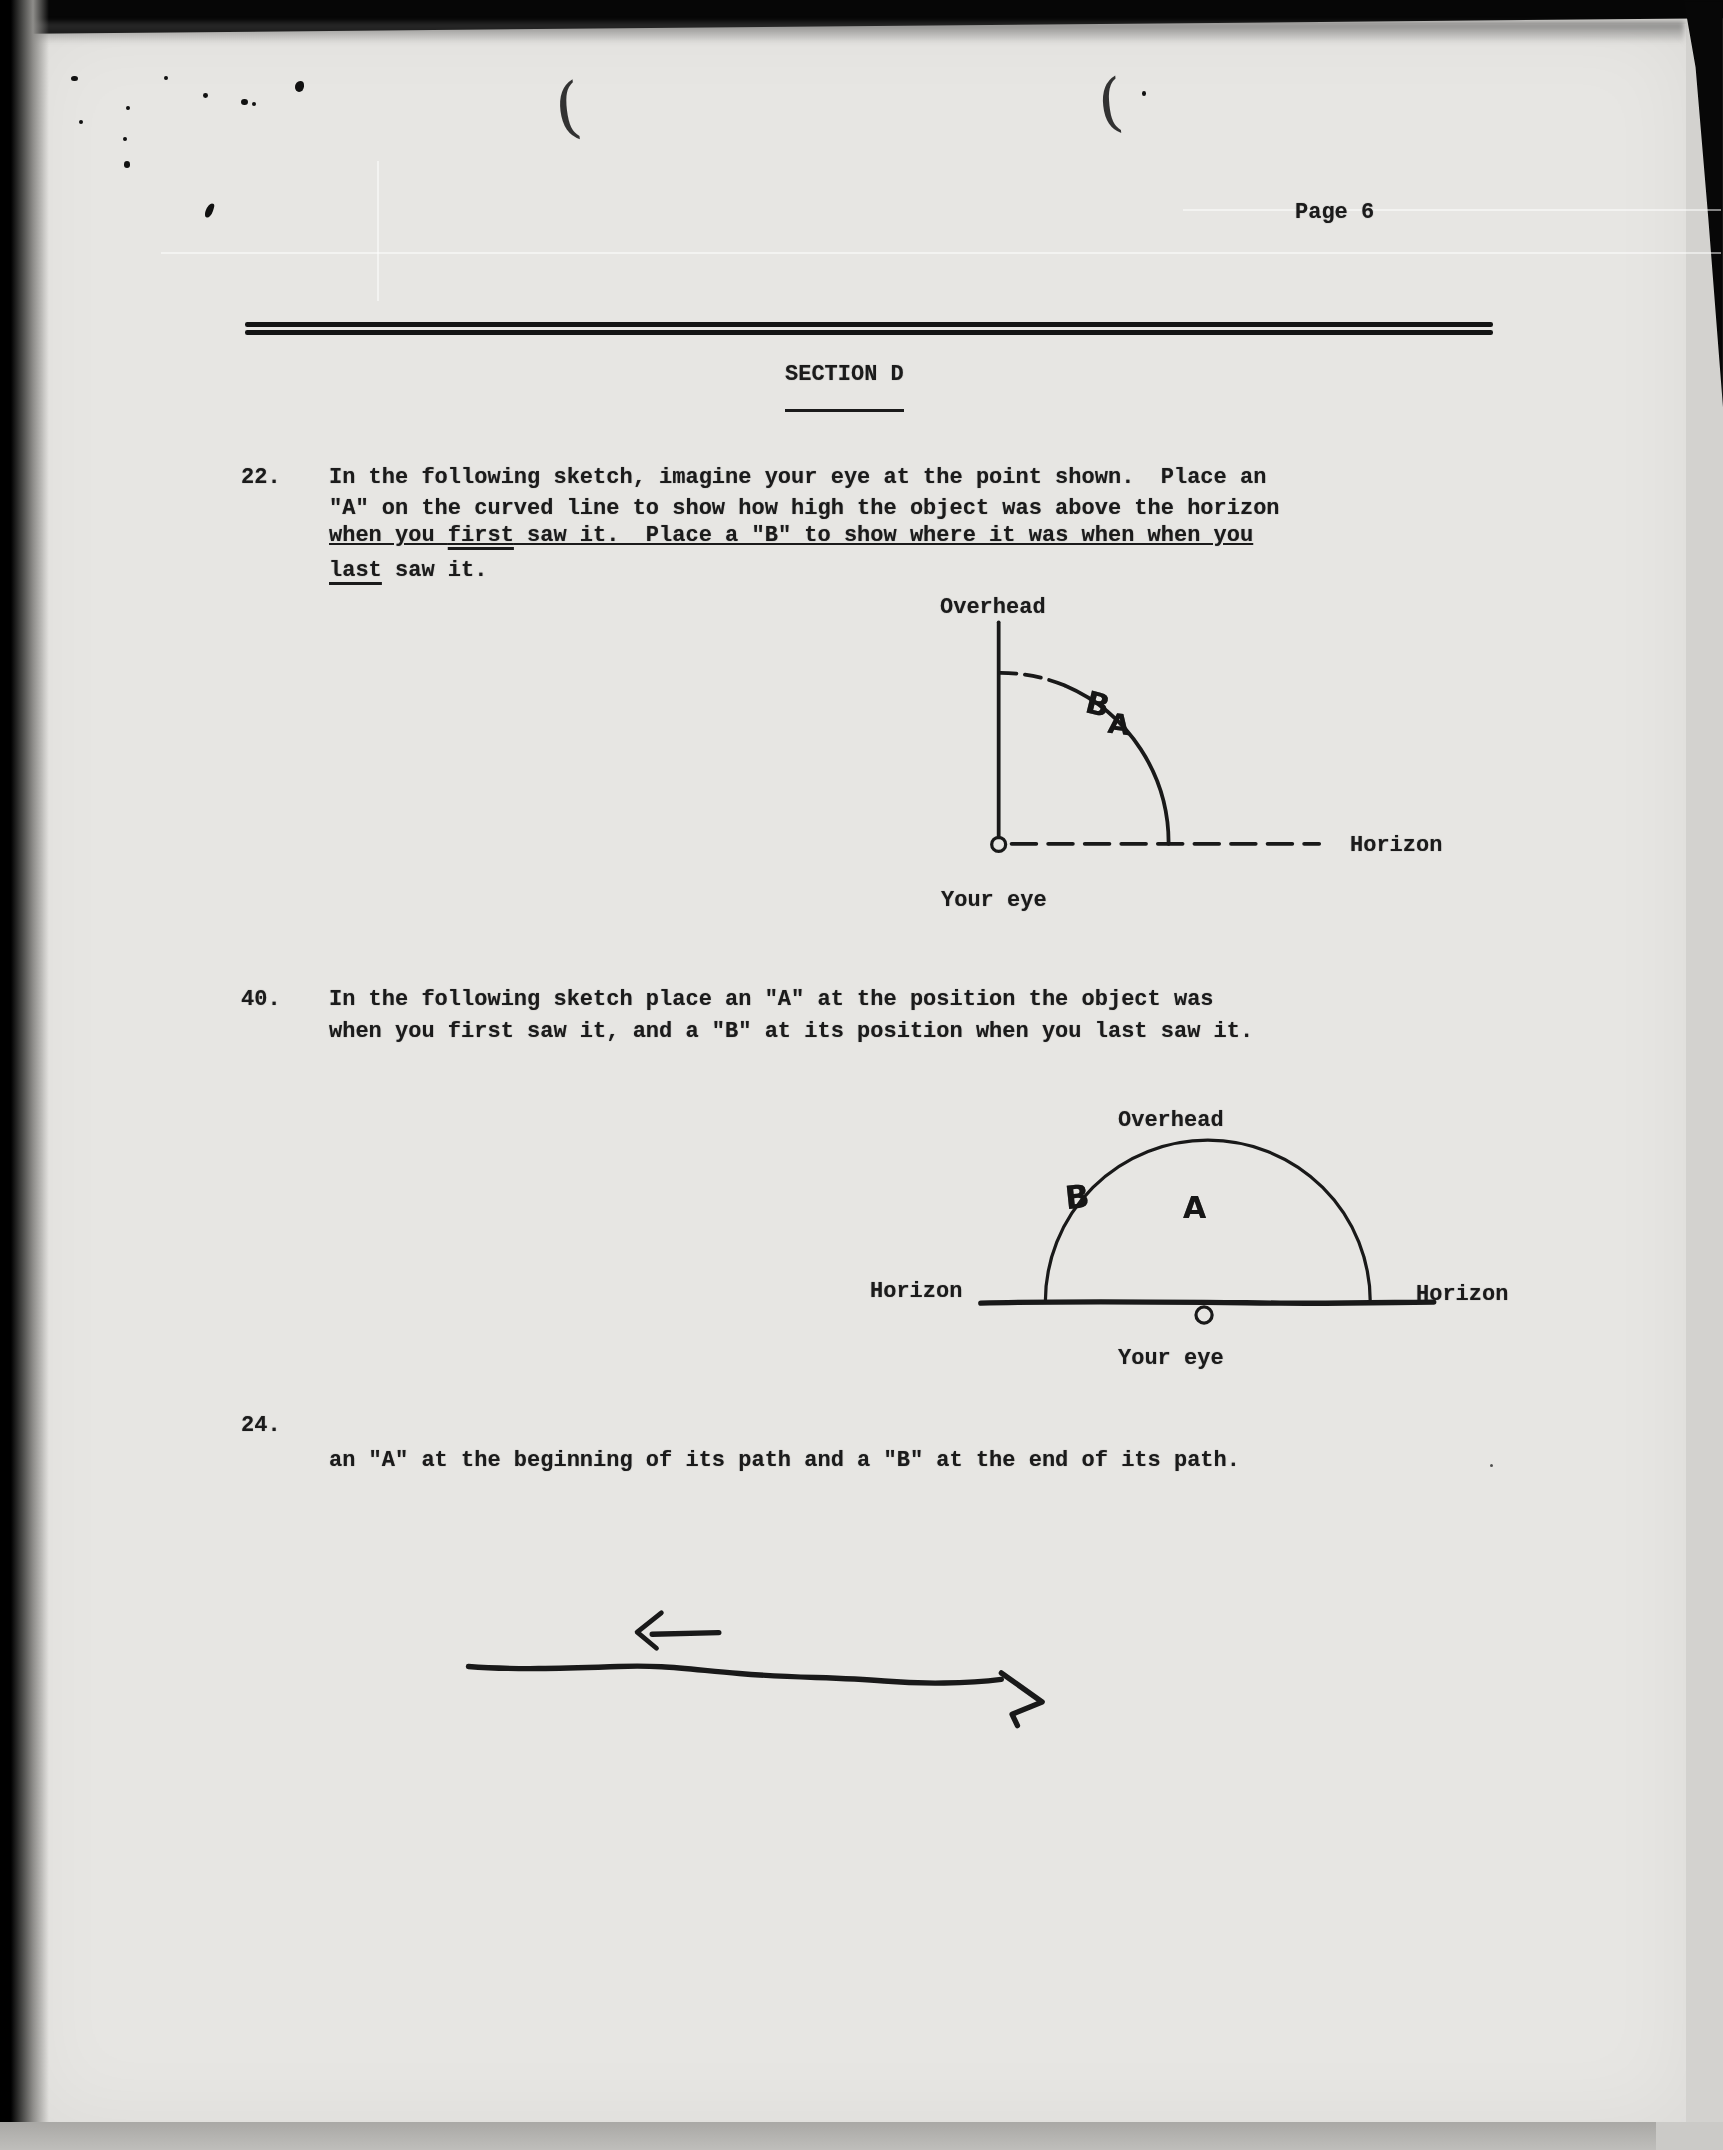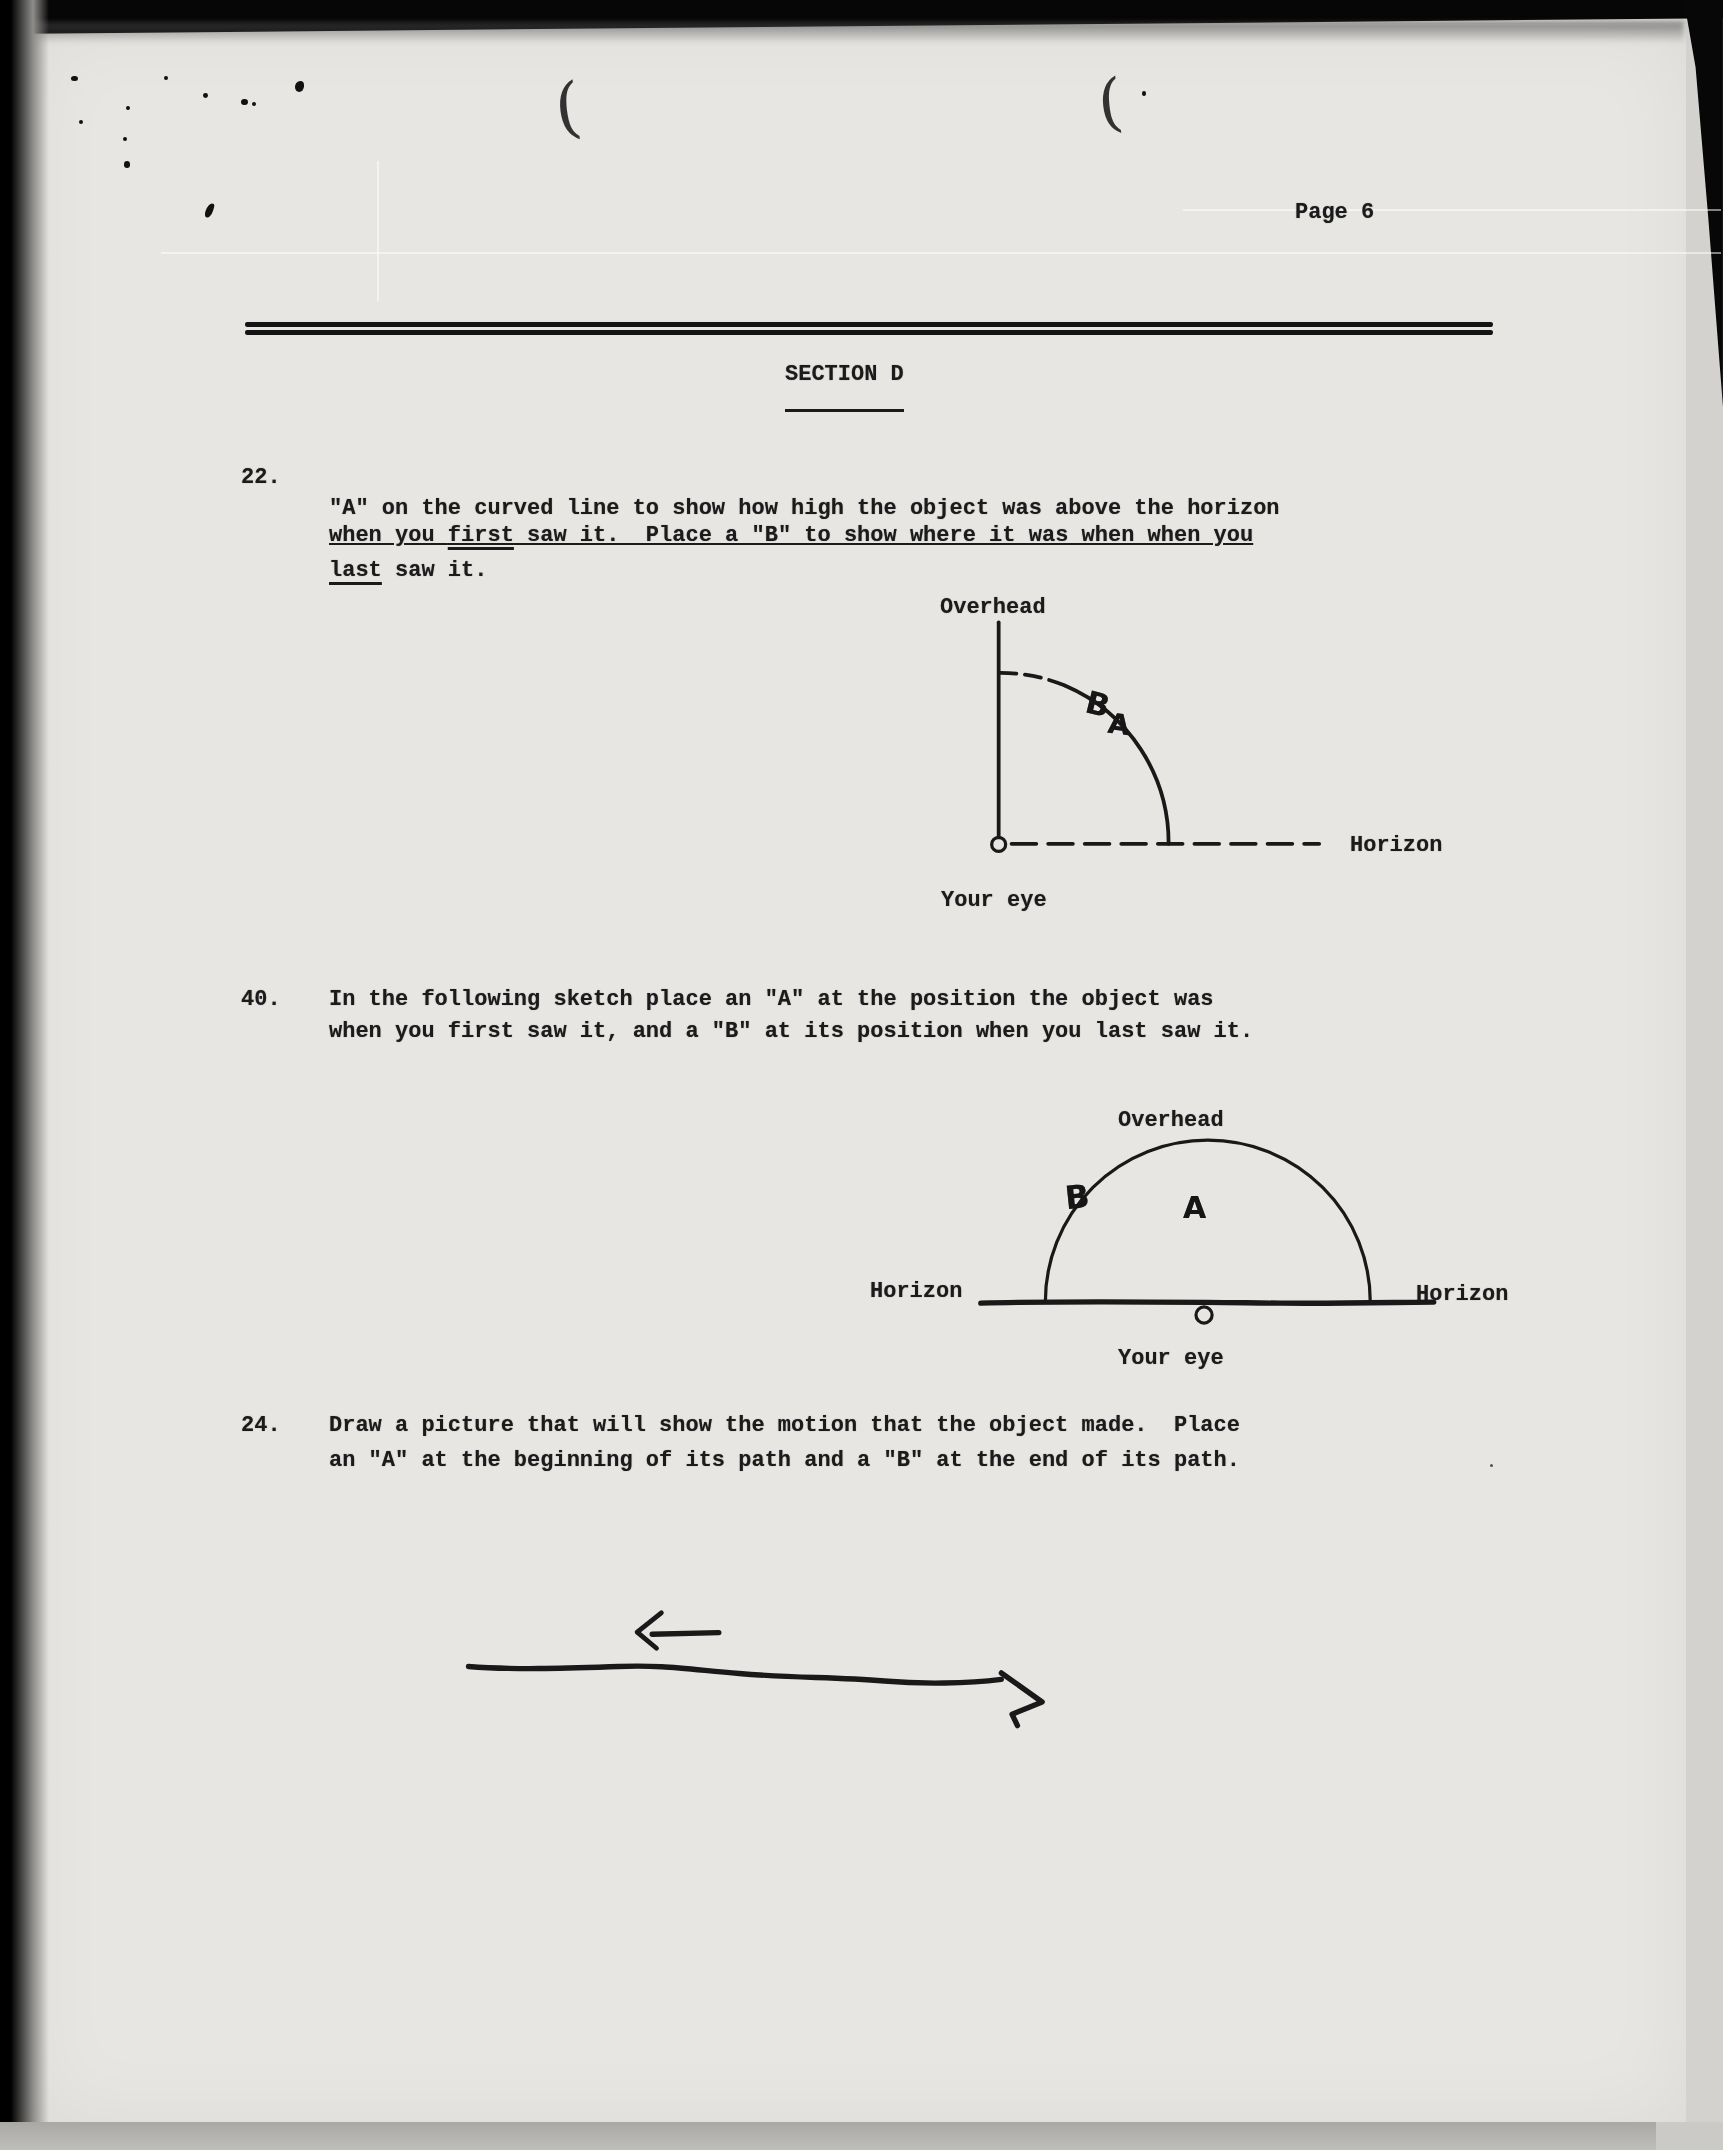--- a/index.html
+++ b/index.html
@@ -101,20 +101,21 @@
   <div class="paren" style="left:1098px;top:66px;font-size:63px;transform:rotate(-6deg);">(</div>
 
   <div class="type" style="left:1295px;top:197px;">Page 6</div>
 
   <div class="rule-line" style="left:245px;top:322px;width:1248px;height:5.4px;"></div>
   <div class="rule-line" style="left:245px;top:330px;width:1248px;height:5.4px;"></div>
 
   <div class="type section-title" style="left:785px;top:359px;">SECTION D</div>
 
   <div class="type" style="left:241px;top:462px;">22.</div>
+  <div class="type" style="left:329px;top:462px;">In the following sketch, imagine your eye at the point shown.  Place an</div>
   <div class="type" style="left:329px;top:493px;">"A" on the curved line to show how high the object was above the horizon</div>
   <div class="type" style="left:329px;top:520px;text-decoration:underline;"><span>when you </span><span class="u">first</span><span> saw it.  Place a "B" to show where it was when when you</span></div>
   <div class="type" style="left:329px;top:555px;"><span class="u">last</span><span> saw it.</span></div>
 
   <svg class="sk" style="left:861px;top:565px;" width="726" height="377" viewBox="0 0 1350 700">
     <line x1="256" y1="106" x2="256" y2="506" stroke-width="7"></line>
     <circle cx="256" cy="519" r="13" stroke-width="6"></circle>
     <line x1="280" y1="518" x2="852" y2="518" stroke-width="7" stroke-dasharray="46 22"></line>
     <path d="M 259 200 A 316 318 0 0 1 380 224" stroke-width="7" stroke-dasharray="30 16"></path>
     <path d="M 380 224 A 316 318 0 0 1 572 518" stroke-width="7"></path>
@@ -135,21 +136,20 @@
     <circle cx="688" cy="405" r="15" stroke-width="6"></circle>
   </svg>
   <div class="type" style="left:1118px;top:1105px;">Overhead</div>
   <div class="type" style="left:870px;top:1276px;">Horizon</div>
   <div class="type" style="left:1416px;top:1279px;">Horizon</div>
   <div class="type" style="left:1118px;top:1343px;">Your eye</div>
   <div class="hand" style="left:1065px;top:1178px;font-size:32px;transform:rotate(-6deg);">B</div>
   <div class="hand" style="left:1183px;top:1190px;font-size:30px;">A</div>
 
   <div class="type" style="left:241px;top:1410px;text-align:center;">24.</div>
-  <div class="type" style="left:329px;top:1410px;">Draw a picture that will show the motion that the object made.  Place</div>
   <div class="type" style="left:329px;top:1445px;">an "A" at the beginning of its path and a "B" at the end of its path.</div>
 
   <svg class="sk" style="left:430px;top:1587px;" width="699" height="188" viewBox="0 0 1300 350">
     <polyline points="430,48 385,84 421,114" stroke-width="9"></polyline>
     <line x1="413" y1="88" x2="537" y2="85" stroke-width="10"></line>
     <path d="M 71 148 C 160 155 260 151 350 148 C 430 145 470 152 575 161 C 680 170 748 167 845 175 C 915 181 1000 180 1063 172" stroke-width="10"></path>
     <polyline points="1063,160 1139,214 1083,237 1093,258" stroke-width="10"></polyline>
   </svg>
 
 </div>

